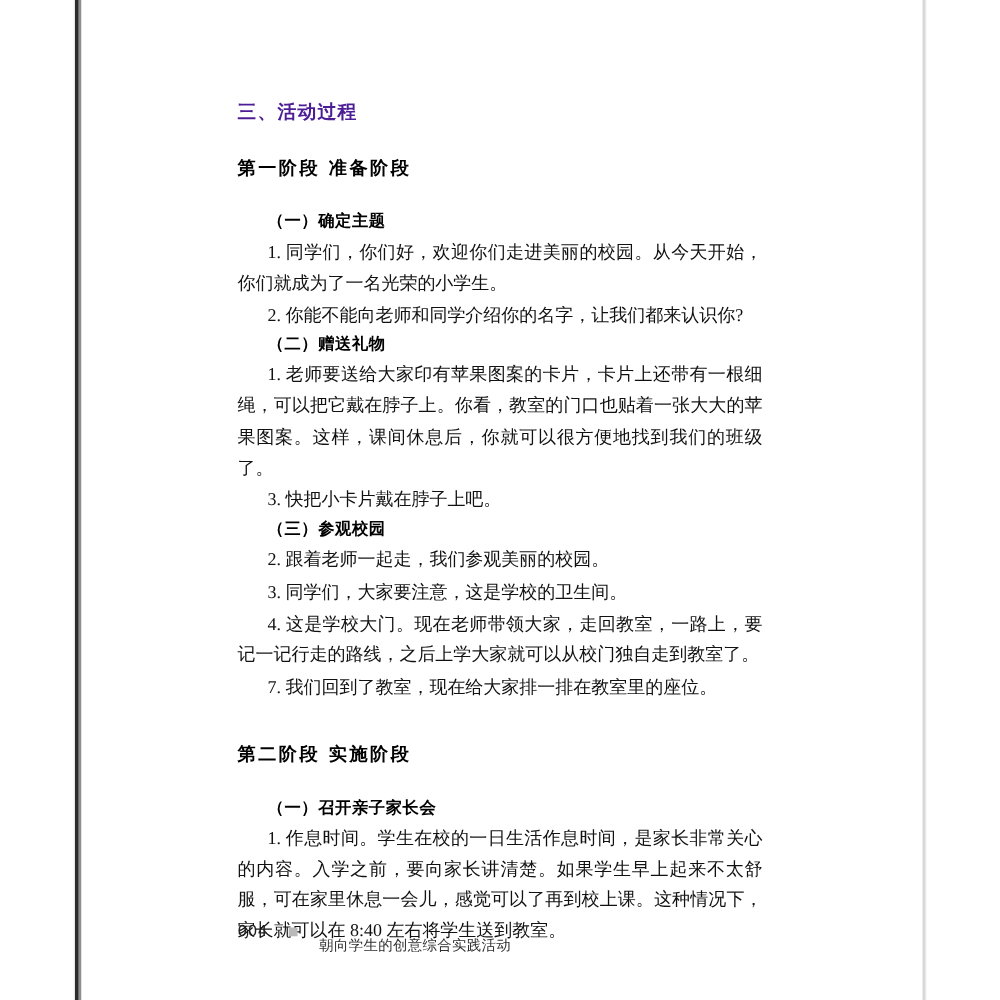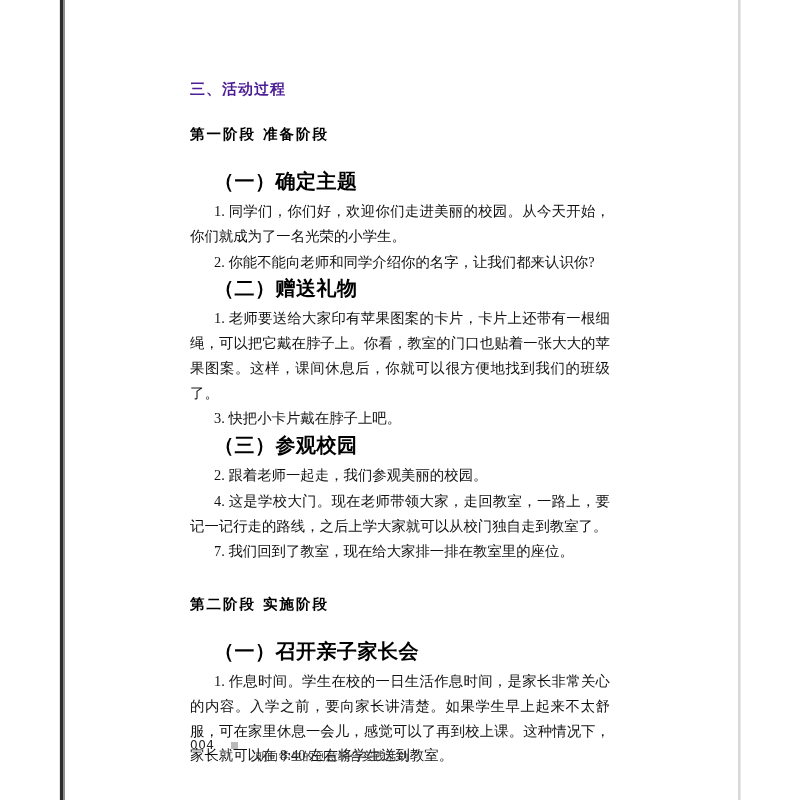--- a/index.html
+++ b/index.html
@@ -74,21 +74,21 @@
     font-family: "DejaVu Sans", "Liberation Sans", sans-serif;
     font-weight: bold;
     font-size: 14.5px;
     letter-spacing: 2px;
     margin: 0 0 24px 0;
     color: #000;
   }
   .h-sub {
     font-family: "DejaVu Sans", "Liberation Sans", sans-serif;
     font-weight: bold;
-    font-size: 20px;
+    font-size: 13px;
     letter-spacing: 0.5px;
     margin: 0 0 4px 0;
     padding-left: 24px;
     color: #000;
   }
   .para {
     font-size: 14.4px;
     line-height: 1.72;
     margin: 0 0 1px 0;
     text-align: justify;
@@ -145,20 +145,21 @@
     <div class="h-sub">（一）确定主题</div>
     <p class="para">1. 同学们，你们好，欢迎你们走进美丽的校园。从今天开始，你们就成为了一名光荣的小学生。</p>
     <p class="para">2. 你能不能向老师和同学介绍你的名字，让我们都来认识你?</p>
 
     <div class="h-sub">（二）赠送礼物</div>
     <p class="para">1. 老师要送给大家印有苹果图案的卡片，卡片上还带有一根细绳，可以把它戴在脖子上。你看，教室的门口也贴着一张大大的苹果图案。这样，课间休息后，你就可以很方便地找到我们的班级了。</p>
     <p class="para">3. 快把小卡片戴在脖子上吧。</p>
 
     <div class="h-sub">（三）参观校园</div>
     <p class="para">2. 跟着老师一起走，我们参观美丽的校园。</p>
+    <p class="para">3. 同学们，大家要注意，这是学校的卫生间。</p>
     <p class="para">4. 这是学校大门。现在老师带领大家，走回教室，一路上，要记一记行走的路线，之后上学大家就可以从校门独自走到教室了。</p>
     <p class="para">7. 我们回到了教室，现在给大家排一排在教室里的座位。</p>
 
     <div class="gap-xl"></div>
 
     <div class="h-stage">第二阶段  实施阶段</div>
 
     <div class="h-sub">（一）召开亲子家长会</div>
     <p class="para">1. 作息时间。学生在校的一日生活作息时间，是家长非常关心的内容。入学之前，要向家长讲清楚。如果学生早上起来不太舒服，可在家里休息一会儿，感觉可以了再到校上课。这种情况下，家长就可以在 8:40 左右将学生送到教室。</p>
 

